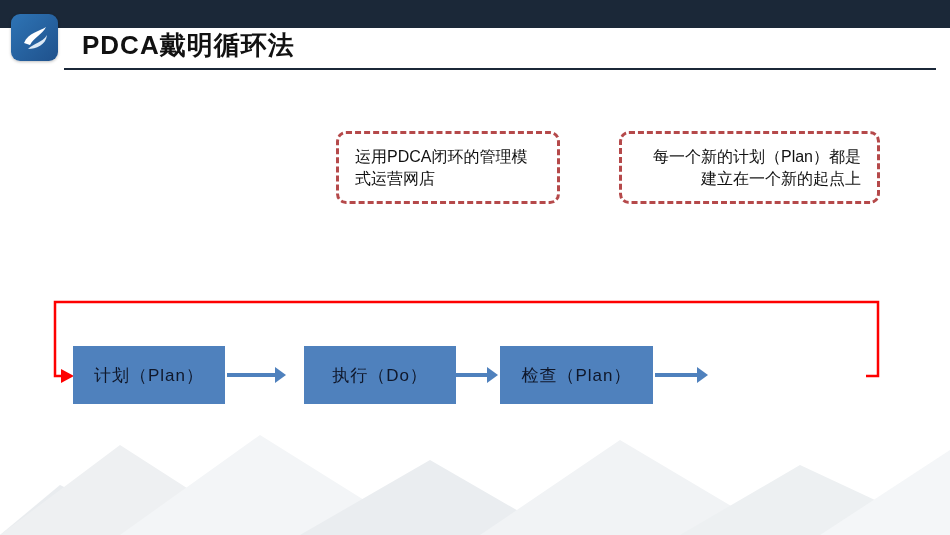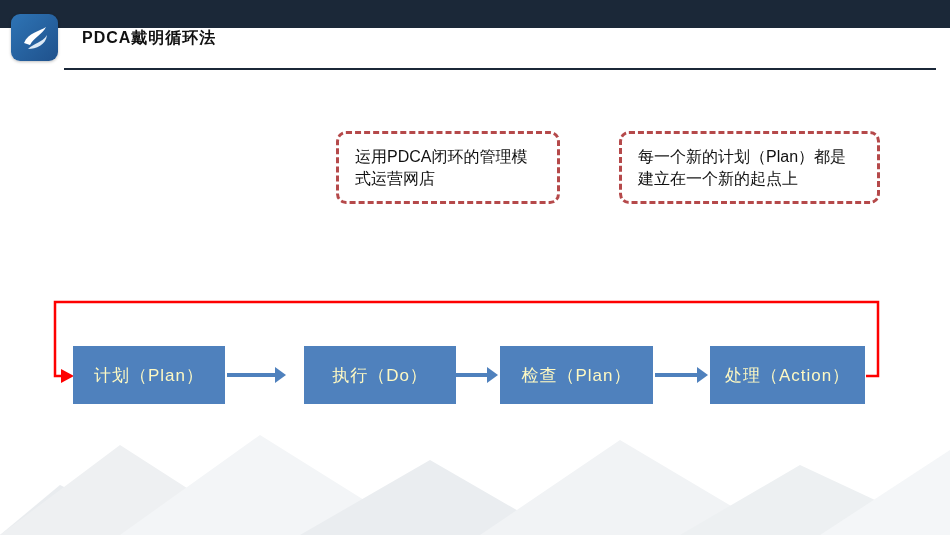--- a/index.html
+++ b/index.html
@@ -16,46 +16,46 @@
   }
   .logo {
     position:absolute; left:11px; top:14px; width:47px; height:47px;
     border-radius:9px;
     background:linear-gradient(135deg,#2e74b5 0%,#1f518c 100%);
     display:flex; align-items:center; justify-content:center;
     box-shadow:0 1px 3px rgba(0,0,0,.25);
   }
   .page-title {
     position:absolute; left:82px; top:28px;
-    font-size:16px; font-weight:bold; color:#111111; letter-spacing:1px;
+    font-size:26px; font-weight:bold; color:#111111; letter-spacing:1px;
   }
   .header-line {
     position:absolute; left:64px; top:68px; width:872px; height:2px;
     background:#1b2838;
   }
 
   
   .callout {
     position:absolute; box-sizing:border-box;
     border:3px dashed #b5494a; border-radius:10px;
     display:flex; align-items:center;
     padding:6px 16px;
     font-size:16px; color:#111111; line-height:1.35;
   }
   .callout-1 { left:55px;  top:136px; width:224px; height:67px; }
   .callout-2 { left:336px; top:131px; width:224px; height:73px;justify-content:flex-end; }
-  .callout-3 { left:619px; top:131px; width:261px; height:73px; }
+  .callout-3 { left:619px; top:131px; width:261px; height:73px;text-align:right; }
 
   
   .loop-svg { position:absolute; left:0; top:0; width:950px; height:535px; pointer-events:none; }
 
   .step {
     position:absolute; top:346px; height:58px;
     background:#4f81bd;
-    color:#fef9c3; font-size:17px; letter-spacing:1px;
+    color:#0f172a; font-size:17px; letter-spacing:1px;
     display:flex; align-items:center; justify-content:center;
     box-sizing:border-box;
   }
   .step-1 { left:73px;  width:152px; }
   .step-2 { left:304px; width:152px; }
   .step-3 { left:500px; width:153px; }
   .step-4 { left:710px; width:155px; }
 
   .flow-arrow { position:absolute; top:375px; height:0; }
   .flow-arrow .shaft {
@@ -105,23 +105,20 @@
 
   <div class="step step-1">
     <span>计划（Plan）</span>
   </div>
   <div class="step step-2">
     <span>执行（Do）</span>
   </div>
   <div class="step step-3">
     <span>检查（Plan）</span>
   </div>
-  <div class="step step-4">
-    <span>处理（Action）</span>
-  </div>
 
   <div class="flow-arrow arrow-1">
     <div class="shaft"></div>
       <div class="head"></div>
   </div>
   <div class="flow-arrow arrow-2">
     <div class="shaft"></div>
       <div class="head"></div>
   </div>
   <div class="flow-arrow arrow-3">

